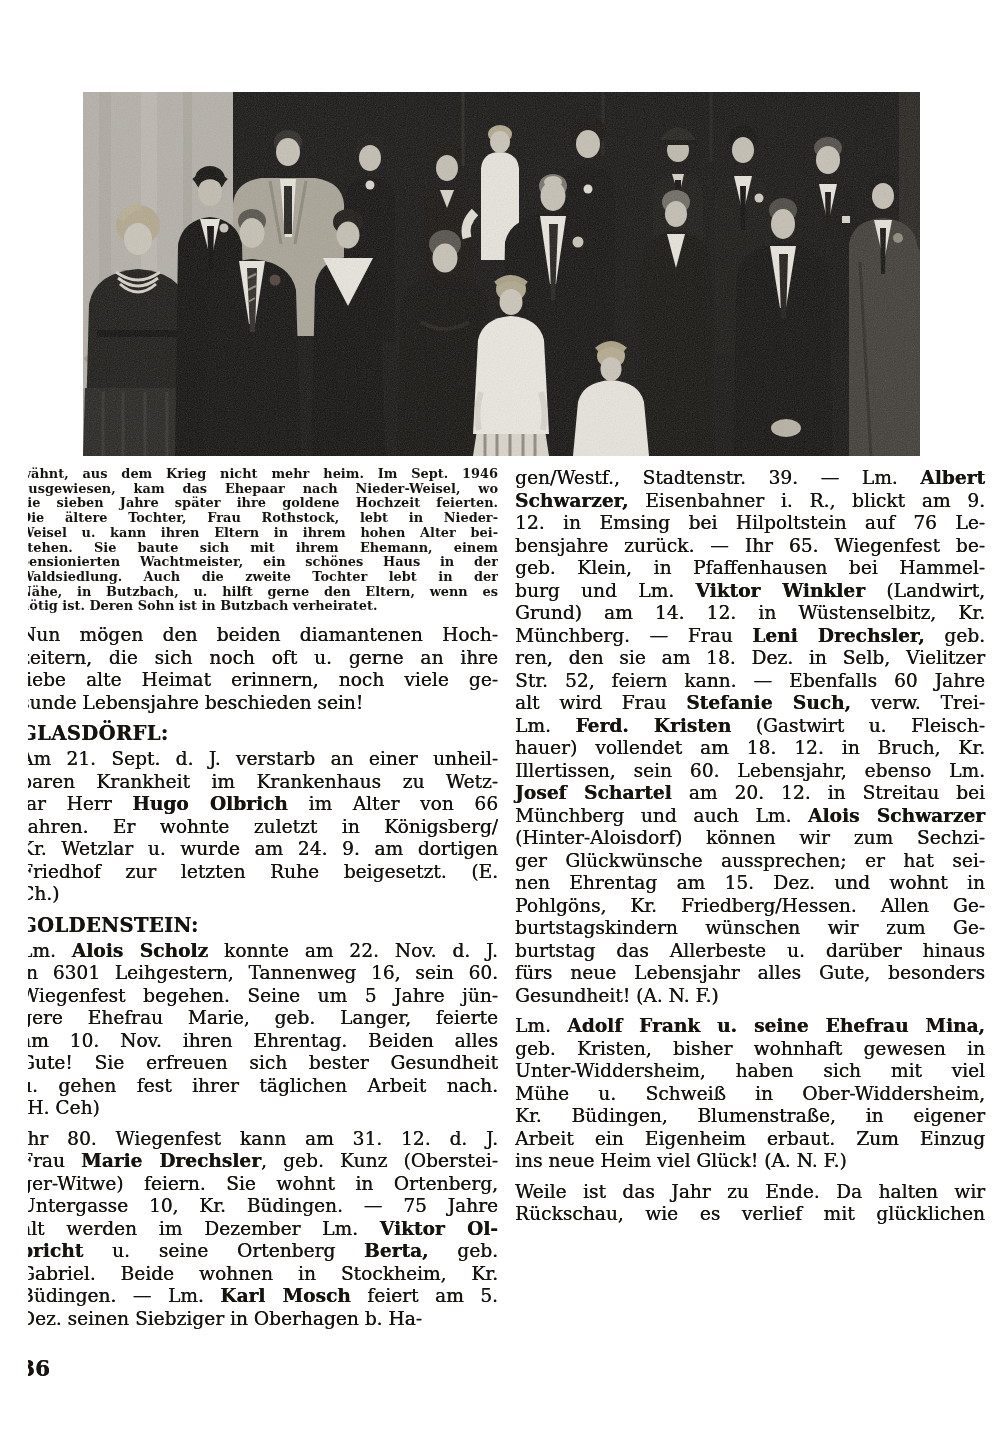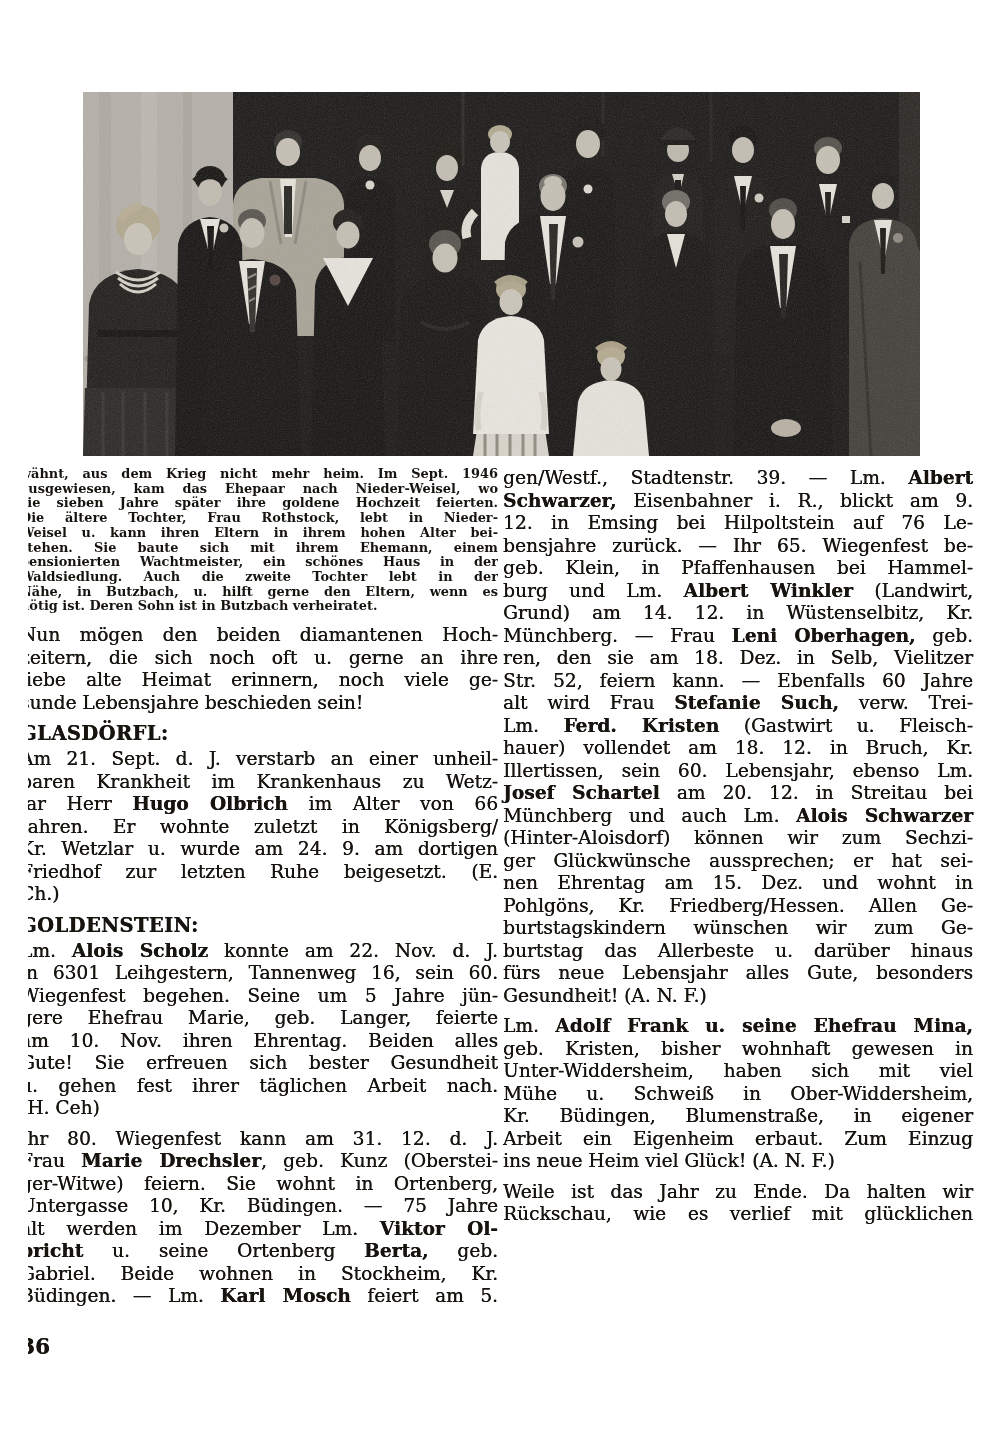--- a/index.html
+++ b/index.html
@@ -6,21 +6,21 @@
   .page{
     position:relative;width:1000px;height:1432px;margin:0 auto;
     background:#ffffff;color:#17140f;
     font-family:"DejaVu Serif", serif;
     overflow:hidden;
   }
   .photo{position:absolute;left:83px;top:92px;width:837px;height:364px;display:block;}
   .col{position:absolute;top:467px;}
   .col-left{left:28px;width:470px;height:960px;overflow:hidden;}
   .col-left .inner{width:478px;margin-left:-8px;}
-  .col-right{left:503px;width:470px;}
+  .col-right{left:515px;width:470px;}
   .para{font-size:18.6px;line-height:22.5px;margin:0 0 8px 0;text-shadow:0.3px 0 currentColor;}
   .para.small{font-size:12.9px;line-height:14.7px;font-weight:700;margin-bottom:10px;text-shadow:none;}
   .tline{text-align:justify;text-align-last:justify;white-space:normal;}
   .tline.tlast{text-align-last:left;}
   .heading{font-weight:700;font-size:19.5px;line-height:23px;letter-spacing:0.4px;margin:0 0 3px 0;text-shadow:0.3px 0 currentColor;}
   .pagenum{font-weight:700;font-size:21.5px;margin-top:26px;text-shadow:0.3px 0 currentColor;}
   b{font-weight:700;}
 </style>
 </head>
 <body>
@@ -254,37 +254,38 @@
           </div>
           <div class="para">
             <div class="tline"><span>Ihr 80. Wiegenfest kann am 31. 12. d. J.</span></div>
             <div class="tline"><span>Frau </span><b>Marie Drechsler</b><span>, geb. Kunz (Oberstei-</span></div>
             <div class="tline"><span>ger-Witwe) feiern. Sie wohnt in Ortenberg,</span></div>
             <div class="tline"><span>Untergasse 10, Kr. Büdingen. — 75 Jahre</span></div>
             <div class="tline"><span>alt werden im Dezember Lm. </span><b>Viktor Ol-</b></div>
             <div class="tline"><b>bricht</b><span> u. seine Ortenberg </span><b>Berta,</b><span> geb.</span></div>
             <div class="tline"><span>Gabriel. Beide wohnen in Stockheim, Kr.</span></div>
             <div class="tline"><span>Büdingen. — Lm. </span><b>Karl Mosch</b><span> feiert am 5.</span></div>
+            <div class="tline tlast"><span>Dez. seinen Siebziger in Oberhagen b. Ha-</span></div>
           </div>
         </div>
       <div class="pagenum">36</div>
     </div>
   </div>
 
   <div class="col col-right">
     <div>
         <div class="para">
           <div class="tline"><span>gen/Westf., Stadtenstr. 39. — Lm. </span><b>Albert</b></div>
           <div class="tline"><b>Schwarzer,</b><span> Eisenbahner i. R., blickt am 9.</span></div>
           <div class="tline"><span>12. in Emsing bei Hilpoltstein auf 76 Le-</span></div>
           <div class="tline"><span>bensjahre zurück. — Ihr 65. Wiegenfest be-</span></div>
           <div class="tline"><span>geb. Klein, in Pfaffenhausen bei Hammel-</span></div>
-          <div class="tline"><span>burg und Lm. </span><b>Albert Winkler</b><span> (Landwirt,</span></div>
+          <div class="tline"><span>burg und Lm. </span><b>Viktor Winkler</b><span> (Landwirt,</span></div>
           <div class="tline"><span>Grund) am 14. 12. in Wüstenselbitz, Kr.</span></div>
-          <div class="tline"><span>Münchberg. — Frau </span><b>Leni Oberhagen,</b><span> geb.</span></div>
+          <div class="tline"><span>Münchberg. — Frau </span><b>Leni Drechsler,</b><span> geb.</span></div>
           <div class="tline"><span>ren, den sie am 18. Dez. in Selb, Vielitzer</span></div>
           <div class="tline"><span>Str. 52, feiern kann. — Ebenfalls 60 Jahre</span></div>
           <div class="tline"><span>alt wird Frau </span><b>Stefanie Such,</b><span> verw. Trei-</span></div>
           <div class="tline"><span>Lm. </span><b>Ferd. Kristen</b><span> (Gastwirt u. Fleisch-</span></div>
           <div class="tline"><span>hauer) vollendet am 18. 12. in Bruch, Kr.</span></div>
           <div class="tline"><span>Illertissen, sein 60. Lebensjahr, ebenso Lm.</span></div>
           <div class="tline"><b>Josef Schartel</b><span> am 20. 12. in Streitau bei</span></div>
           <div class="tline"><span>Münchberg und auch Lm. </span><b>Alois Schwarzer</b></div>
           <div class="tline"><span>(Hinter-Aloisdorf) können wir zum Sechzi-</span></div>
           <div class="tline"><span>ger Glückwünsche aussprechen; er hat sei-</span></div>

